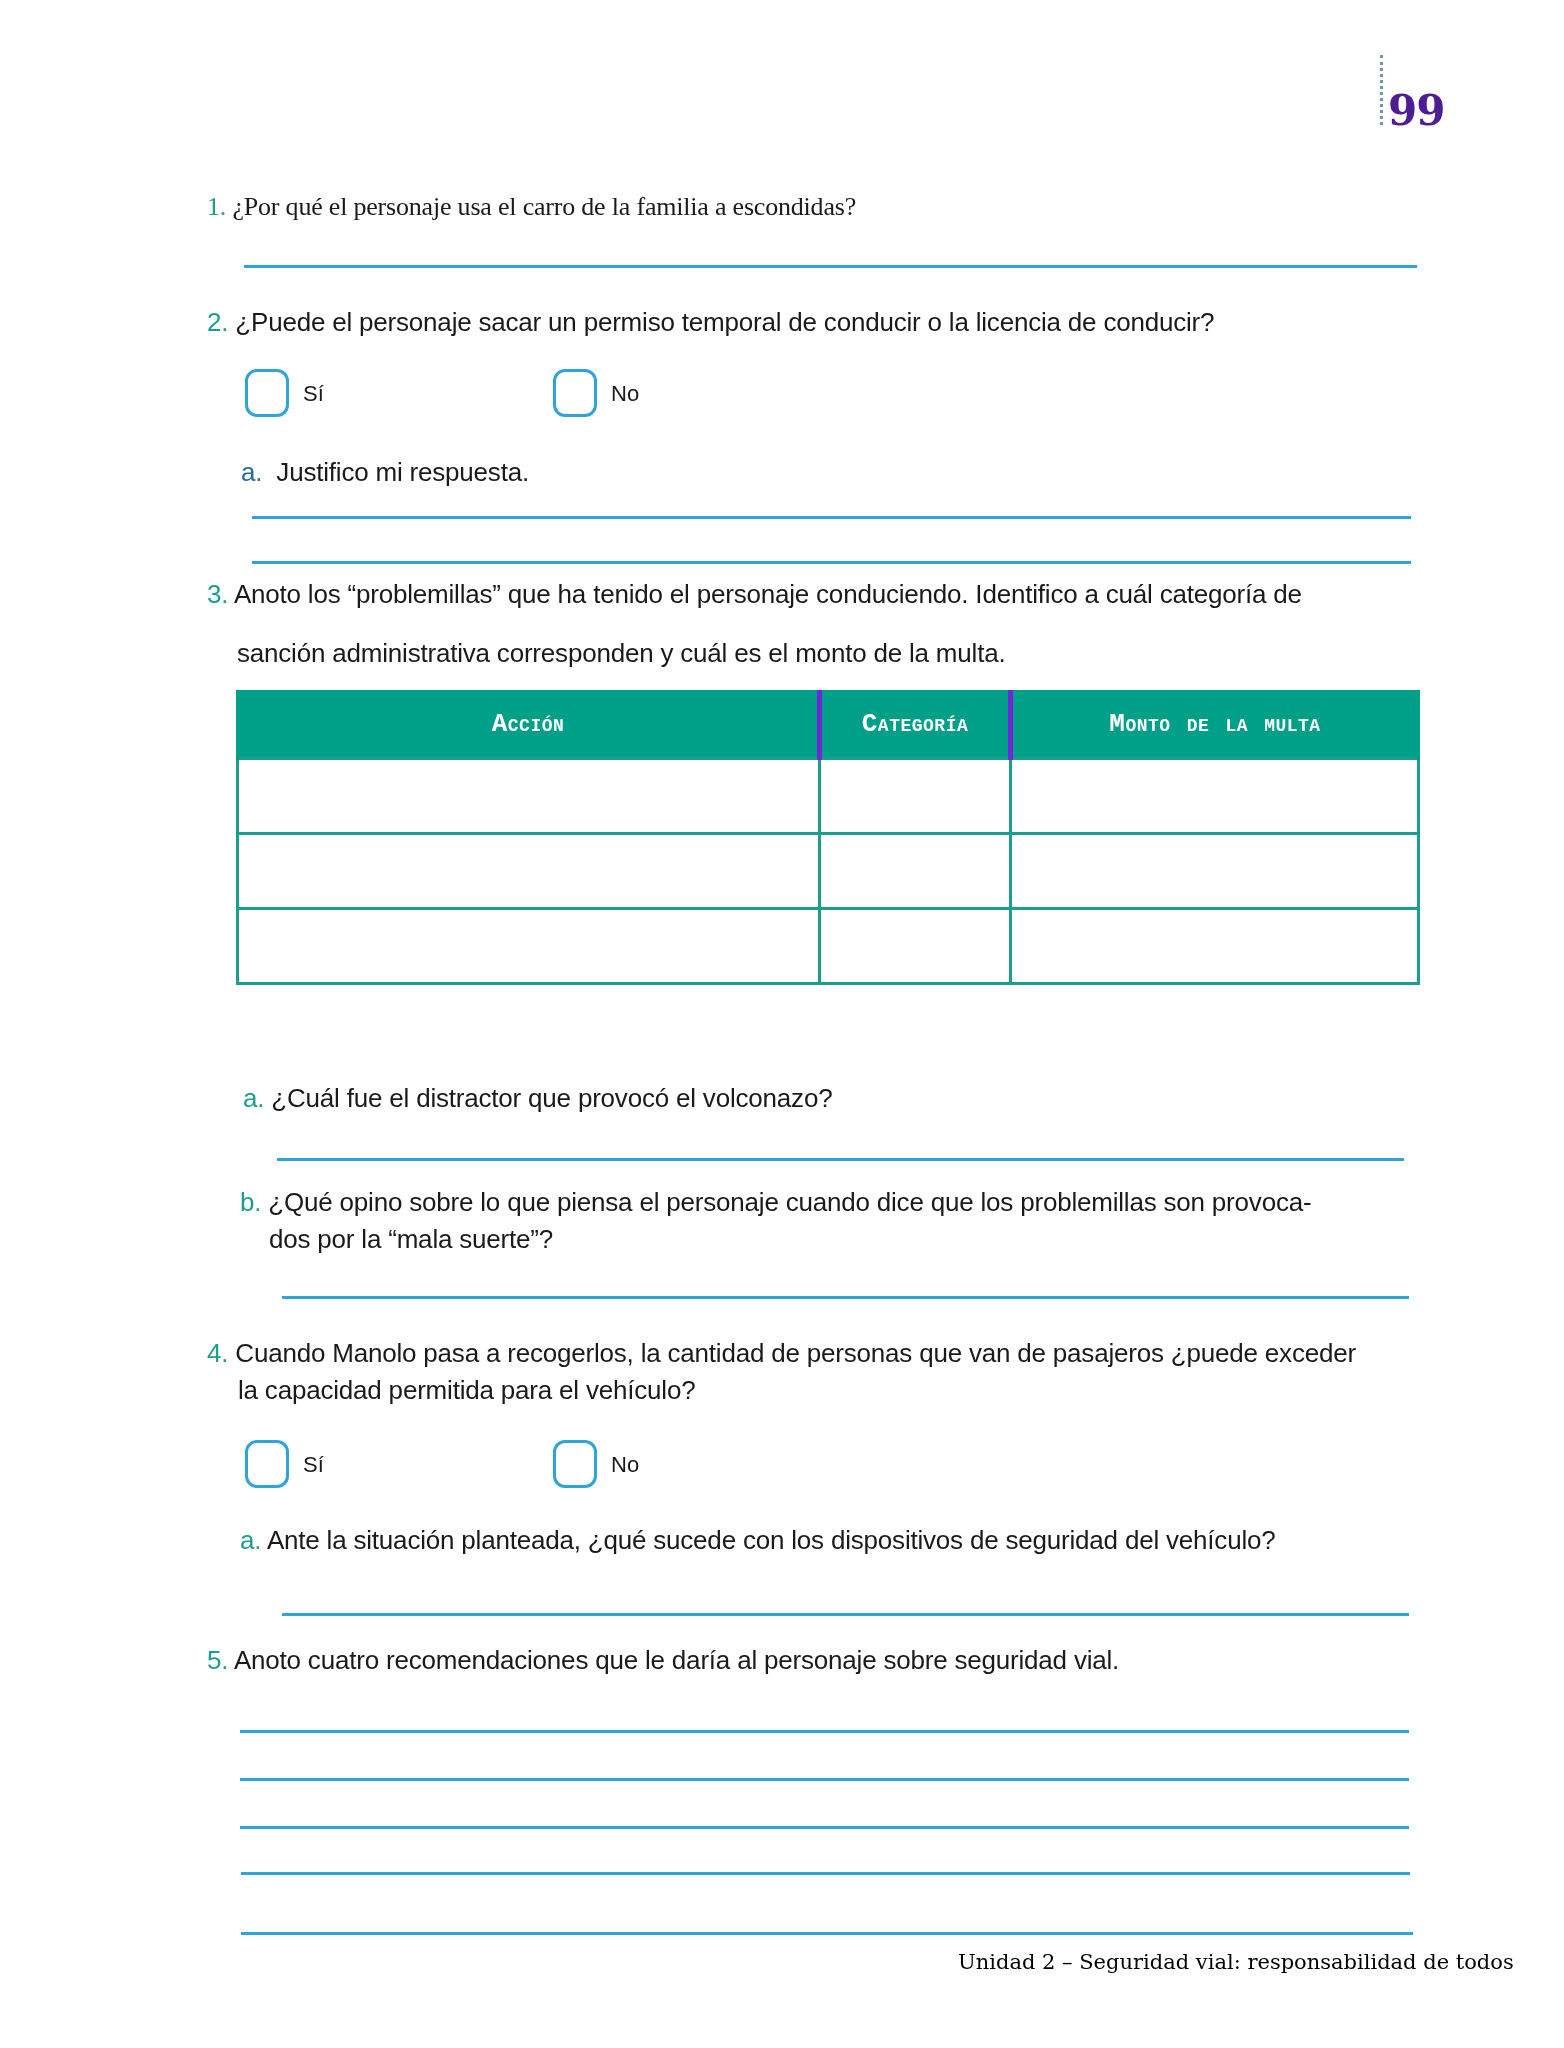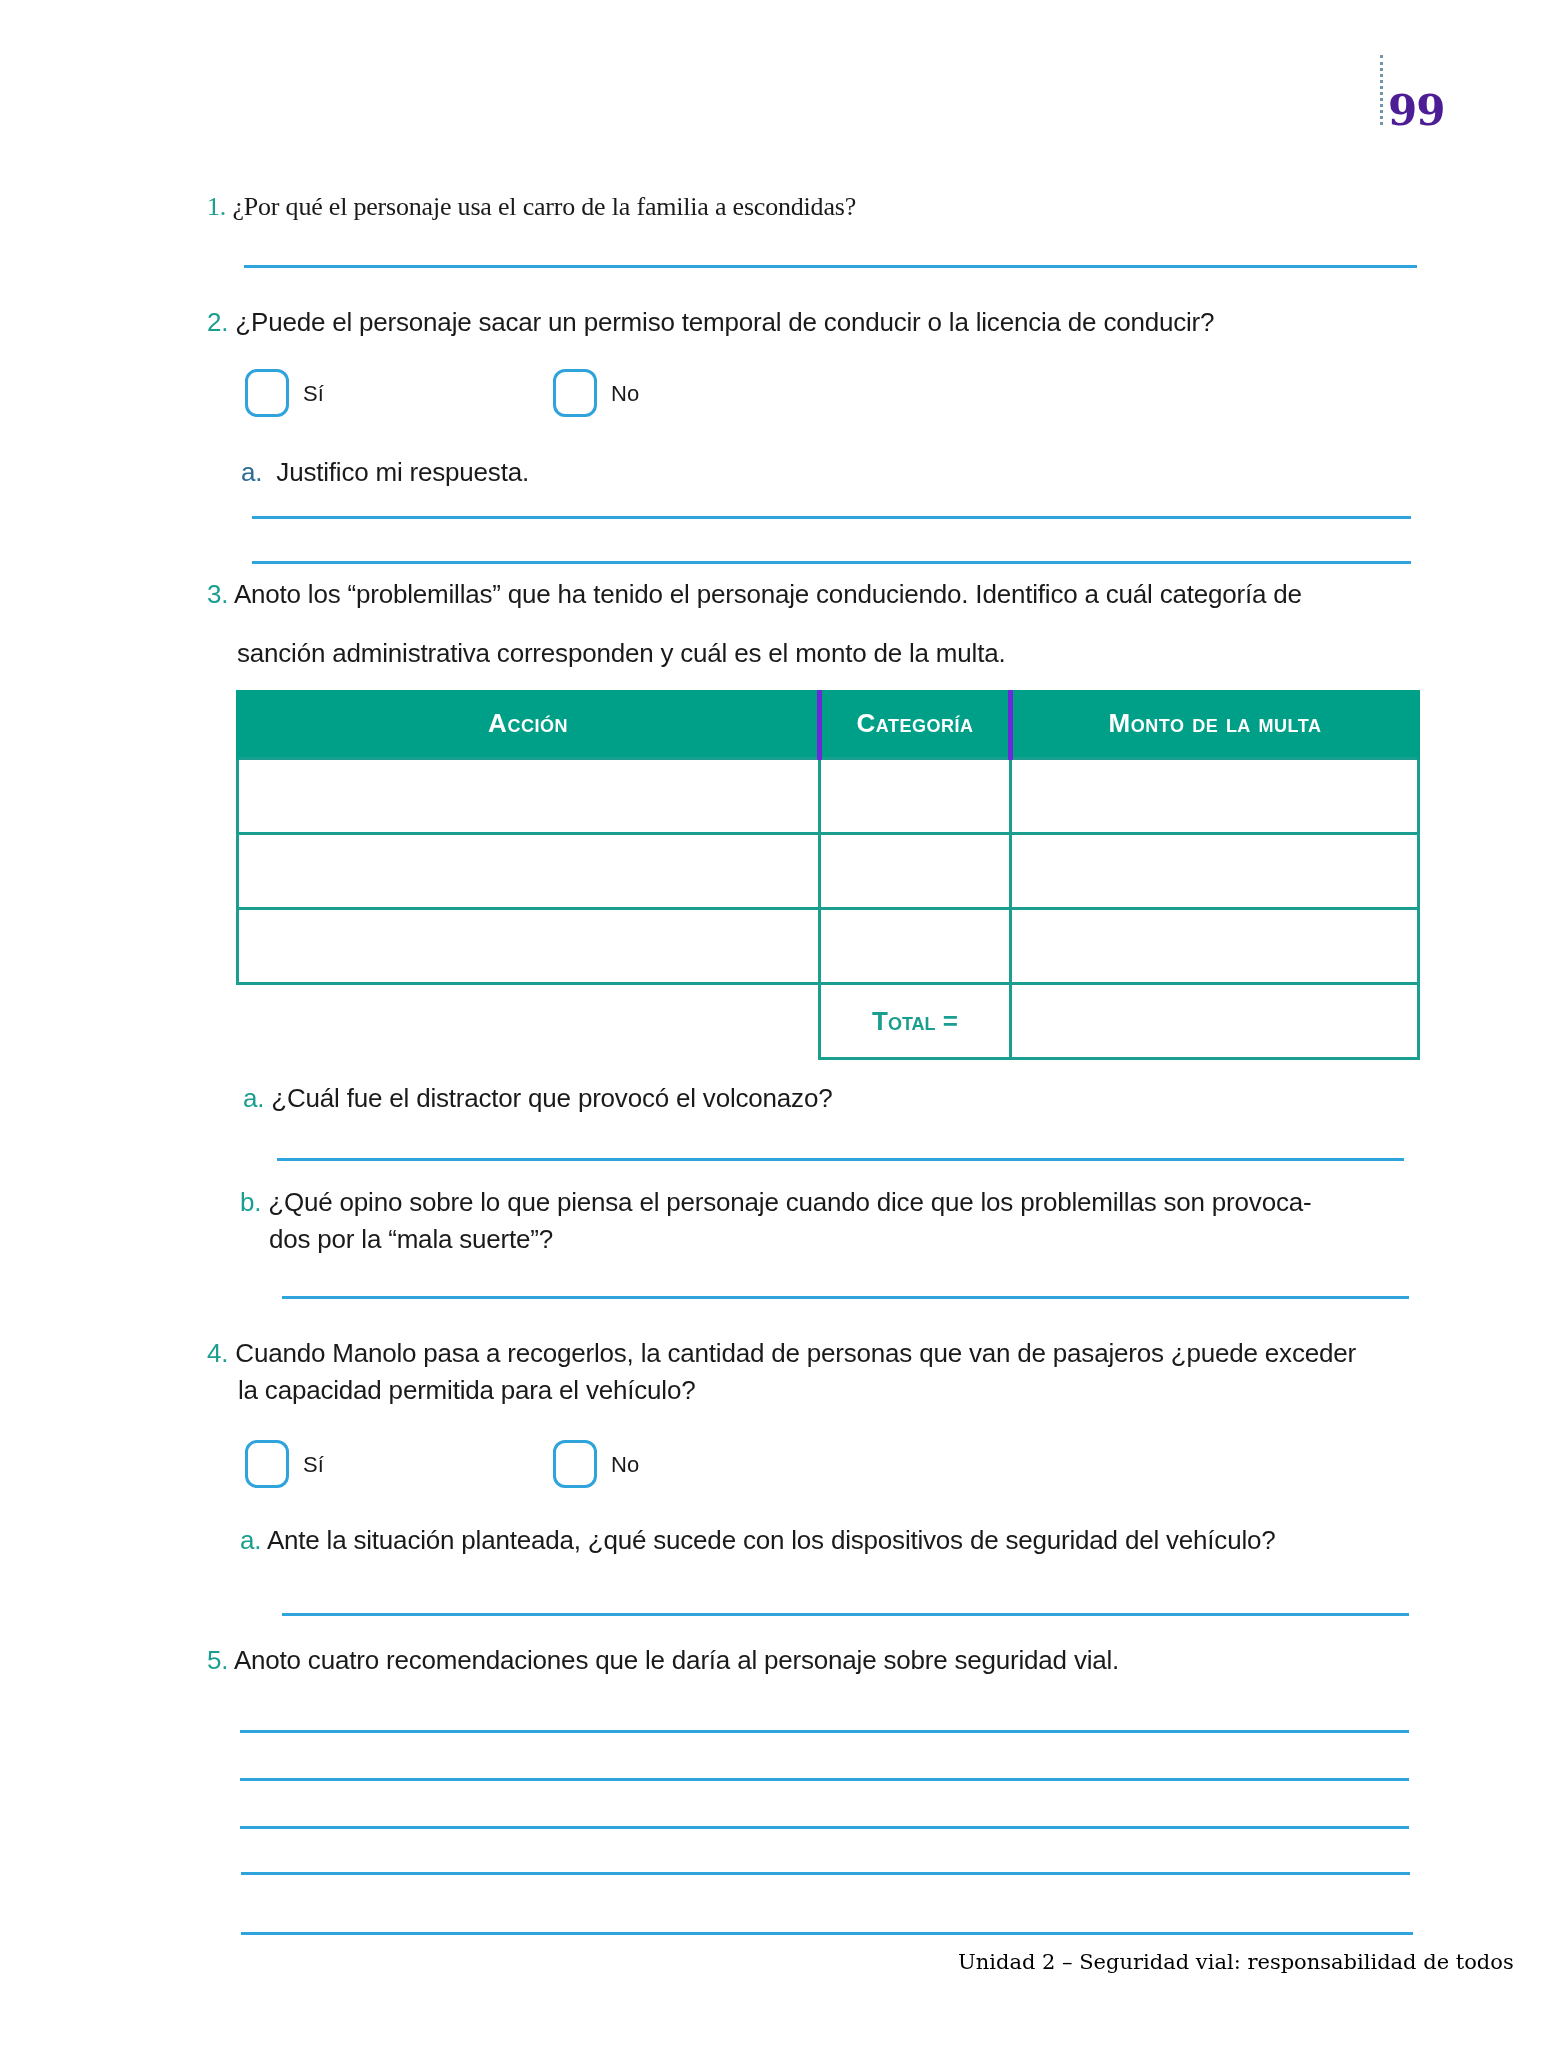--- a/index.html
+++ b/index.html
@@ -10,21 +10,21 @@
   .num { color: #1a9e8f; }
   .sub-num { color: #1a9e8f; }
   .sub-num.dark { color: #2a6c96; }
   .line { position: absolute; height: 3px; background: #2fa3dc; }
   .checkbox { position: absolute; width: 44px; height: 48px; border: 3px solid #2fa3dc;
               border-radius: 12px; box-sizing: border-box; background: #fff; cursor: pointer; }
   .cb-label { position: absolute; font-size: 22px; line-height: 30px; }
   .pagenum { position: absolute; left: 1388px; top: 86px; font-family: "DejaVu Serif", serif;
              font-weight: bold; font-size: 42px; color: #4c1d95; letter-spacing: -1px; }
   .dotted { position: absolute; left: 1380px; top: 55px; height: 70px; border-left: 3px dotted #6f97a8; }
-  table.grid { position: absolute; left: 236px; top: 690px; border-collapse: collapse; }
+  table.grid { position: absolute; left: 236px; top: 690px; border-collapse: collapse; font-family: Liberation Mono, monospace; }
   table.grid th { background: #00a088; color: #ffffff; height: 67px; font-size: 26px; font-weight: bold;
                   font-variant: small-caps; letter-spacing: 0.5px; border-left: 5px solid #6d28d9;
                   border-right: 3px solid #ffffff; padding: 0; }
   table.grid th:first-child { border-left: 3px solid #00a088; }
   table.grid th:last-child { border-right: 3px solid #00a088; }
   table.grid td { border: 3px solid #1a9e8f; height: 72px; padding: 0; }
   table.grid td.blank { border: none; border-right: 3px solid #1a9e8f; border-top: 3px solid #1a9e8f; }
   table.grid td.total { color: #1a9e8f; font-weight: bold; font-size: 26px; font-variant: small-caps;
                         text-align: center; }
   .footer { position: absolute; left: 958px; top: 1950px; font-family: "DejaVu Serif", serif;
@@ -79,25 +79,20 @@
   <tr>
     <td></td>
     <td></td>
     <td></td>
   </tr>
   <tr>
     <td></td>
     <td></td>
     <td></td>
   </tr>
-  <tr>
-    <td class="blank"></td>
-    <td class="total">Total =</td>
-    <td></td>
-  </tr>
 </tbody>
   </table>
 
 <div class="abs q" style="left:243px; top:1080px;">
   <span class="sub-num">a.</span>
   <span>¿Cuál fue el distractor que provocó el volconazo?</span>
 </div>
 <div class="line" style="left:277px; top:1158px; width:1127px;"></div>
 
 <div class="abs q" style="left:240px; top:1184px;">

